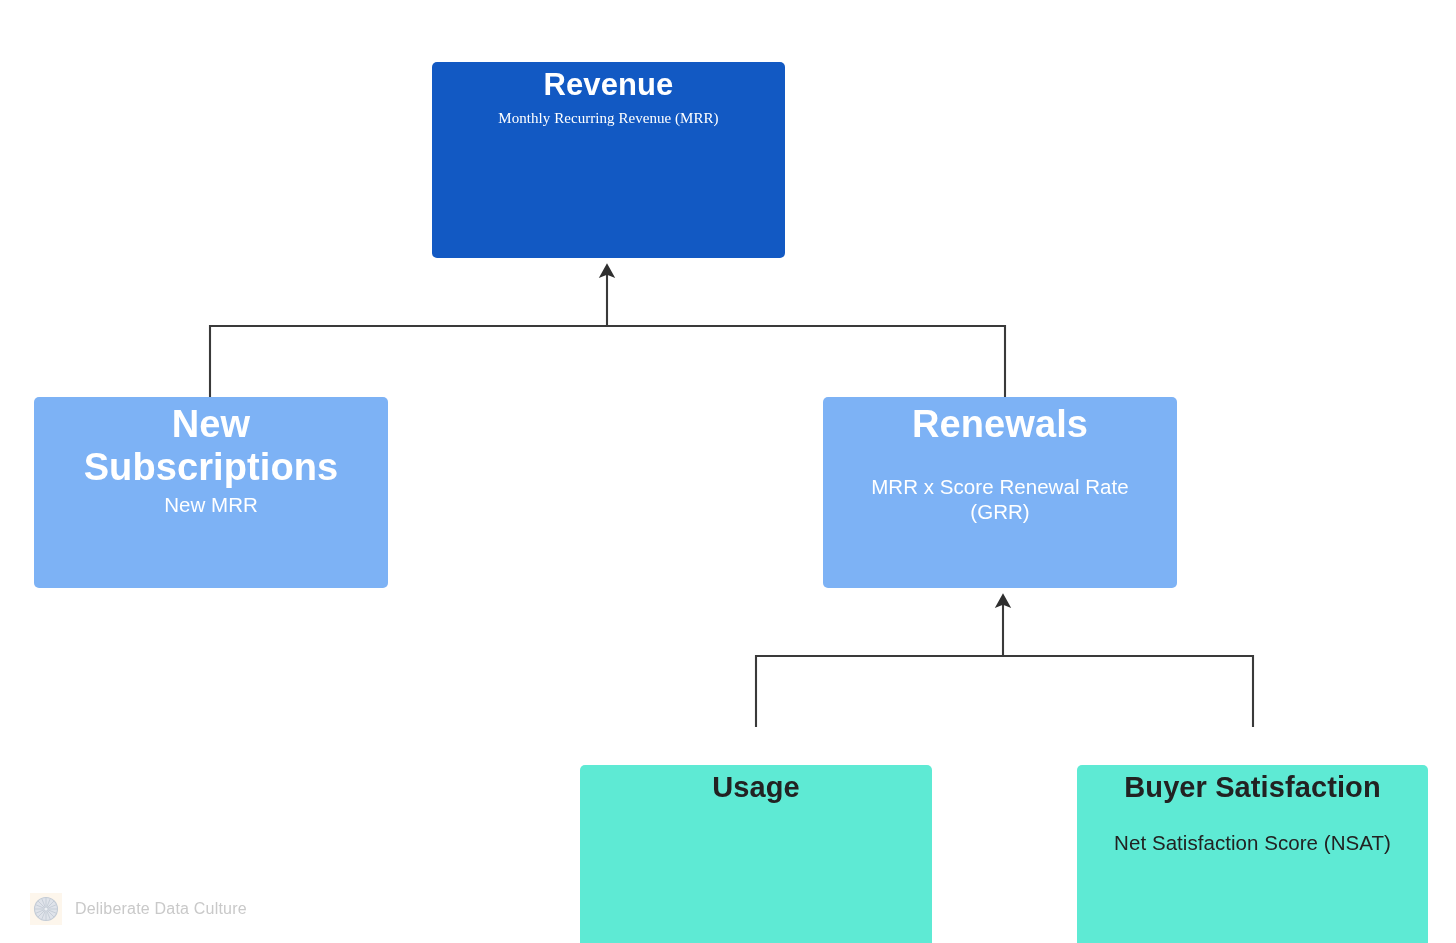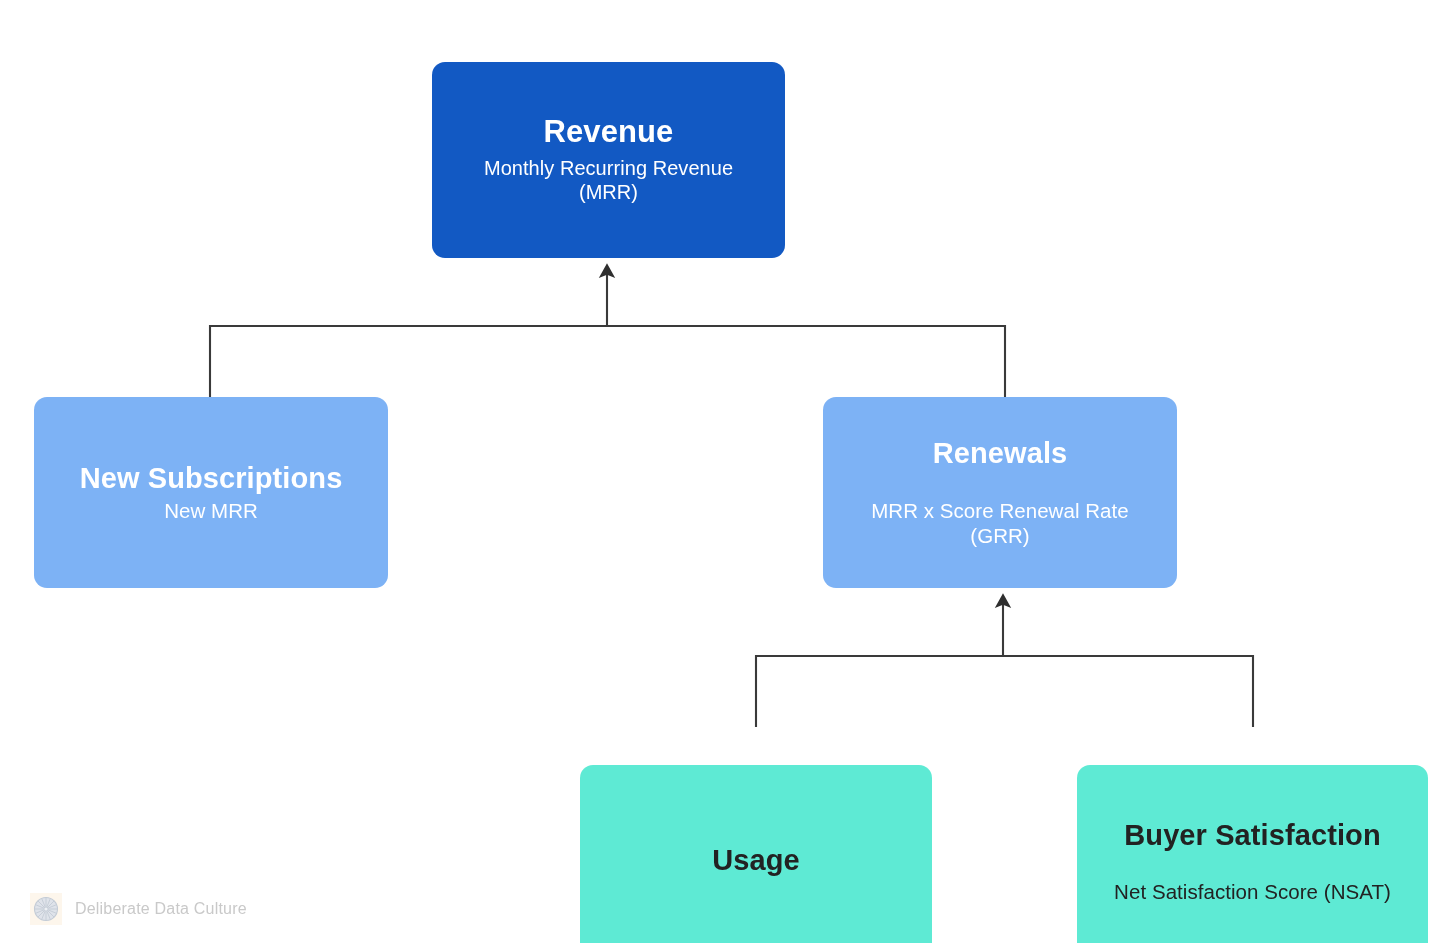--- a/index.html
+++ b/index.html
@@ -23,25 +23,25 @@
     position: absolute;
     left: 0;
     top: 0;
     width: 1456px;
     height: 943px;
     pointer-events: none;
   }
   .node {
     position: absolute;
     box-sizing: border-box;
-    border-radius: 13px;
+    border-radius: 5px;
     display: flex;
     flex-direction: column;
     align-items: center;
-    justify-content: center;
+    justify-content: flex-start;
     text-align: center;
     padding: 6px 14px;
   }
   .node .title {
     font-weight: bold;
     line-height: 1.12;
     letter-spacing: 0.1px;
   }
   .node .subtitle {
     line-height: 1.22;
@@ -51,31 +51,31 @@
   
   .node--root {
     left: 432px;
     top: 62px;
     width: 353px;
     height: 196px;
     background: #1259c3;
     color: #ffffff;
   }
   .node--root .title   { font-size: 31px; margin-bottom: 6px; }
-  .node--root .subtitle{ font-size: 20px; max-width: 250px; }
+  .node--root .subtitle{ font-size: 15px; max-width: 250px; font-family: Liberation Serif, serif; }
 
   
   .node--l1 {
     top: 397px;
     width: 354px;
     height: 191px;
     background: #7db2f5;
     color: #ffffff;
   }
-  .node--l1 .title    { font-size: 29px; margin-bottom: 4px; }
+  .node--l1 .title    { font-size: 38px; margin-bottom: 4px; }
   .node--l1 .subtitle { font-size: 20.5px; max-width: 260px; }
   .node--new-subs  { left: 34px; }
   .node--renewals  { left: 823px; gap: 24px; }
 
   
   .node--l2 {
     top: 765px;
     width: 352px;
     height: 193px;
     background: #5eead4;

